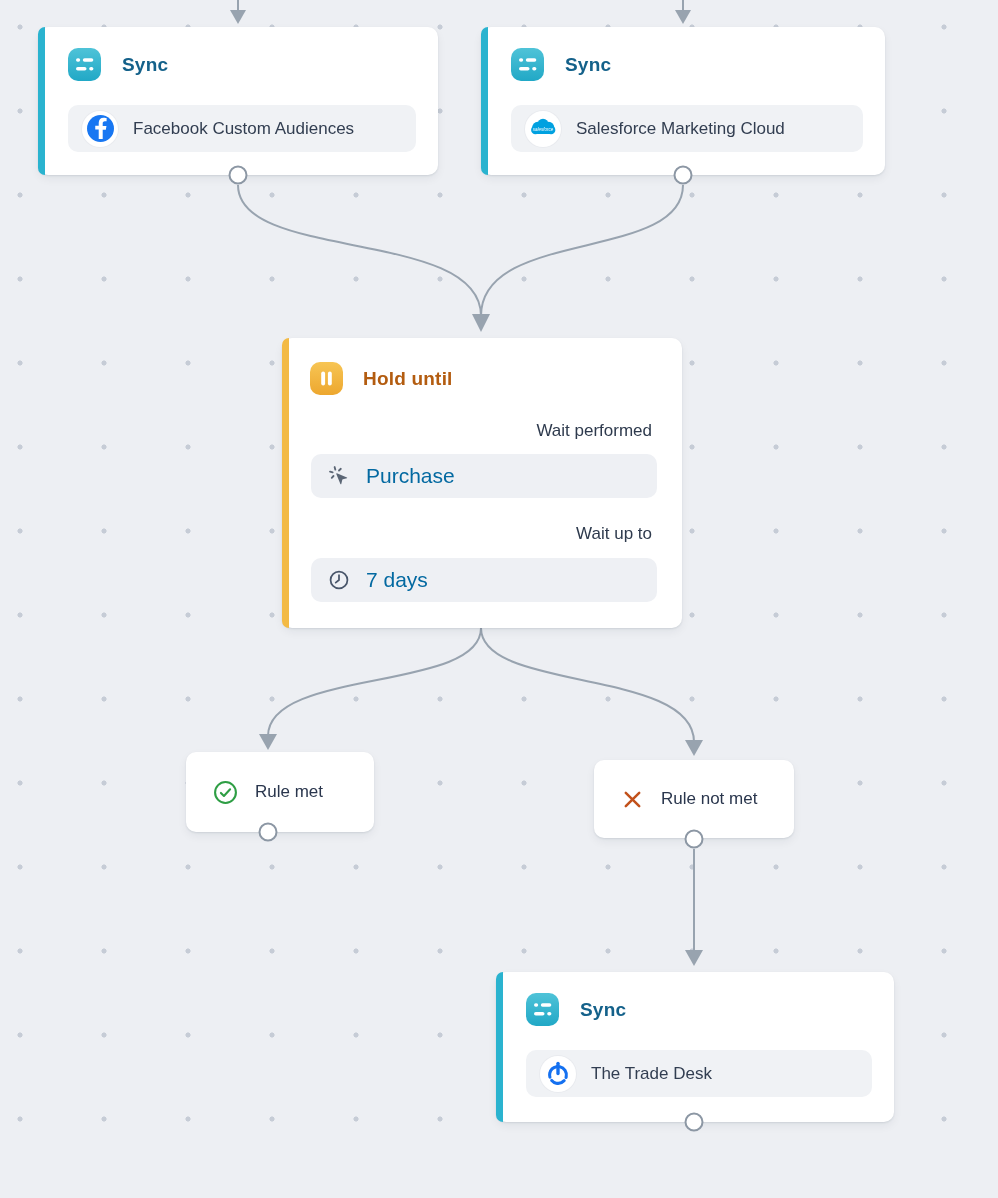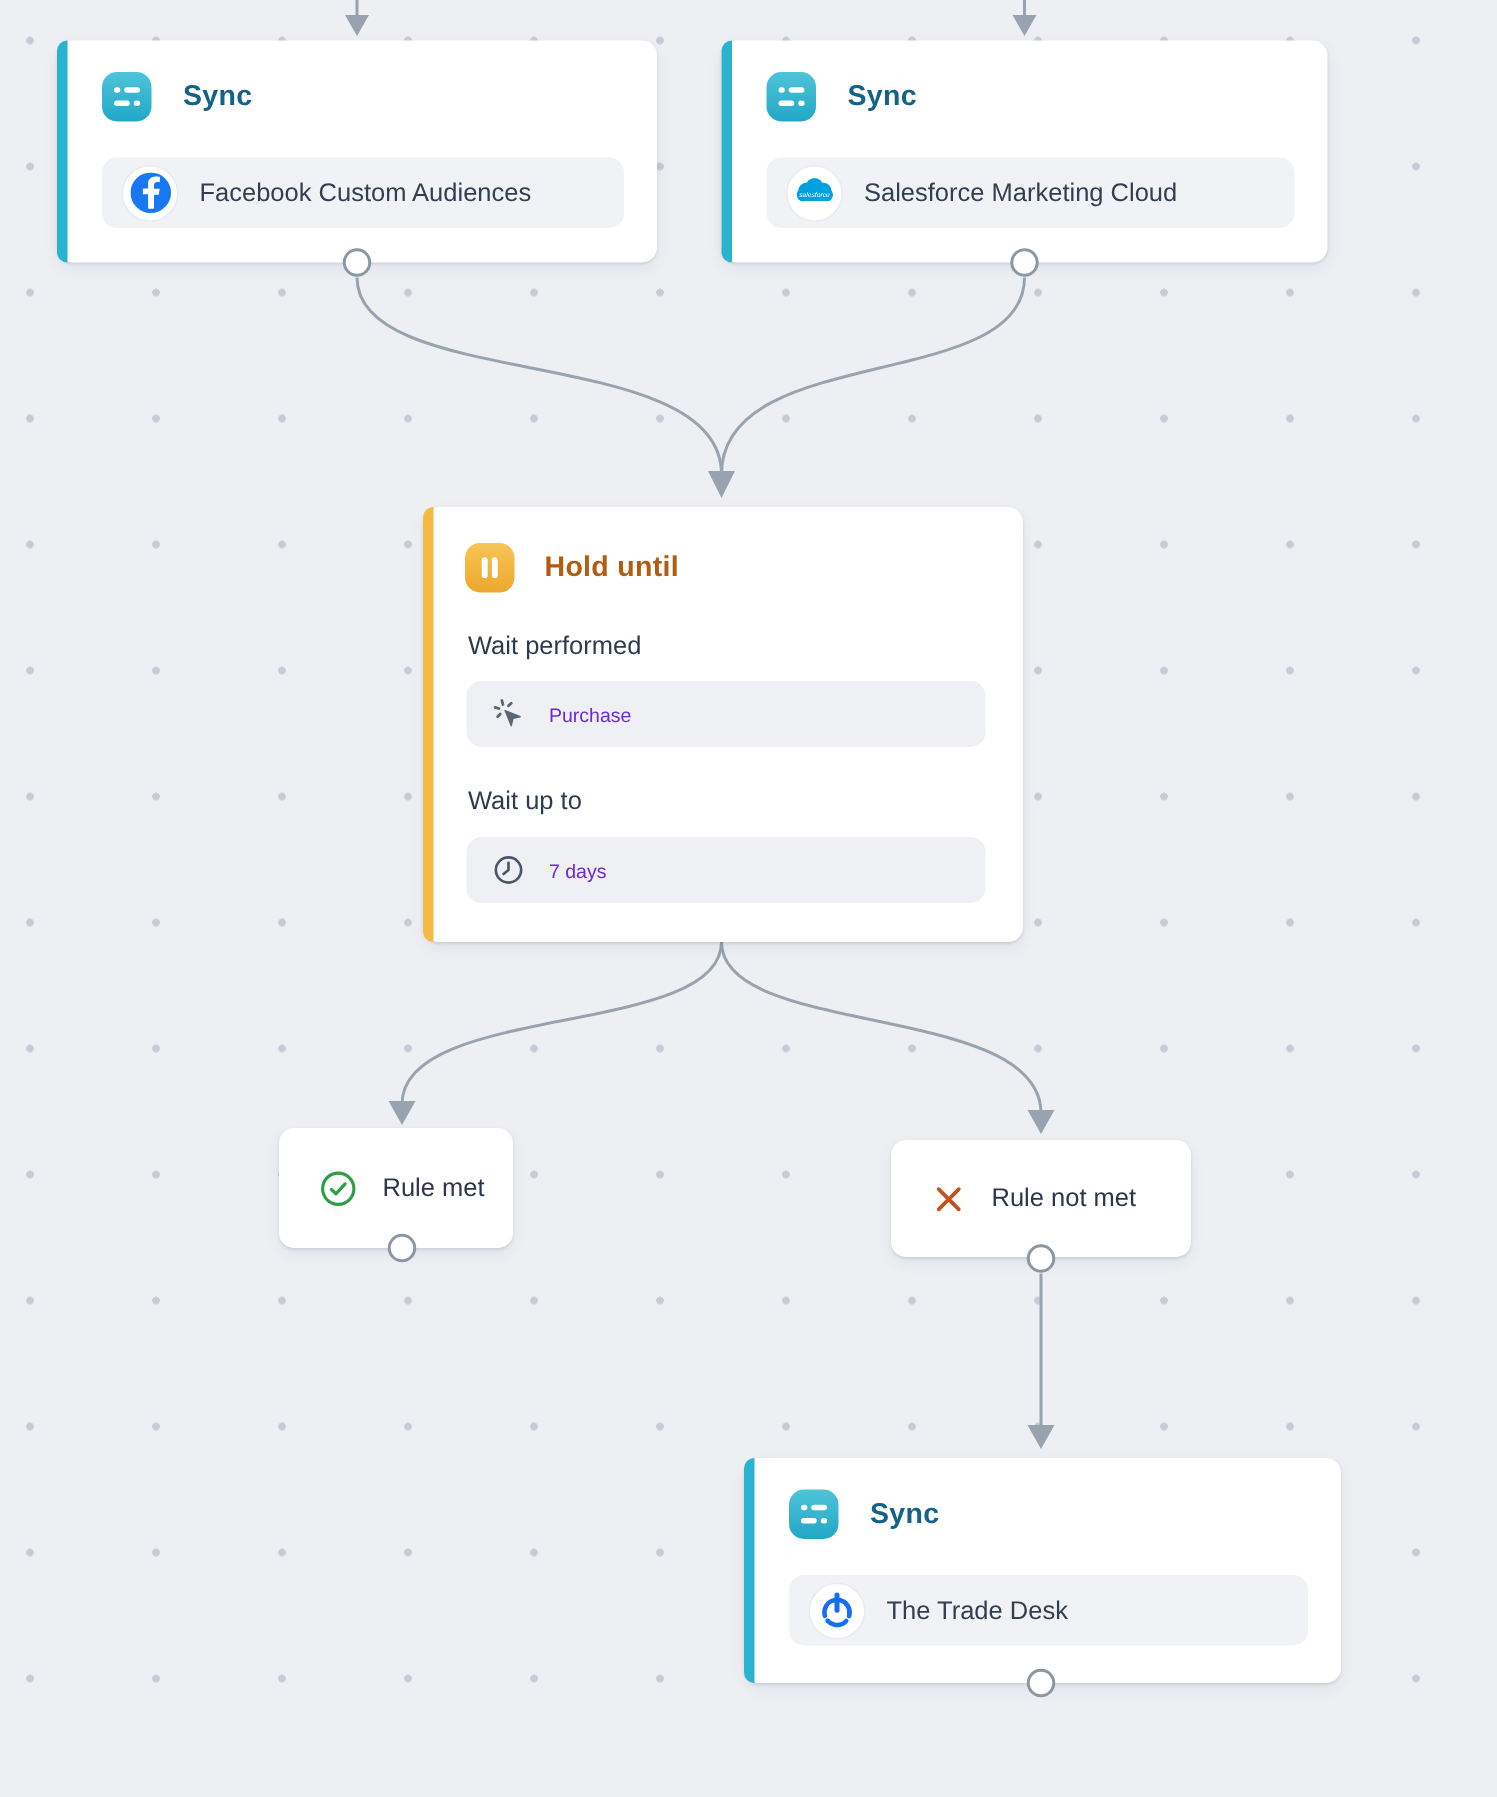--- a/index.html
+++ b/index.html
@@ -8,20 +8,21 @@
     position:relative;width:998px;height:1198px;overflow:hidden;
     background-color:#edeff3;
     background-image:radial-gradient(circle,#c6ccd6 2.4px,transparent 2.7px);
     background-size:84px 84px;
     background-position:-22px -15px;
   }
   .edges{position:absolute;left:0;top:0;pointer-events:none;}
   .card{
     position:absolute;background:#ffffff;border-radius:10px;box-sizing:border-box;
     box-shadow:0 1px 2px rgba(23,37,56,.10),0 4px 10px rgba(23,37,56,.06);
+    text-align:right;
   }
   .accent::before{
     content:"";position:absolute;left:0;top:0;bottom:0;width:7px;
     border-radius:10px 0 0 10px;background:var(--accent);
   }
   .node-header{display:flex;align-items:center;gap:21px;padding:21px 24px 0 30px;}
   .hold .node-header{padding:24px 20px 0 28px;gap:20px;}
   .type-icon{width:33px;height:33px;border-radius:10px;flex:0 0 33px;
     display:flex;align-items:center;justify-content:center;}
   .type-icon.teal{background:linear-gradient(180deg,#4fc3d8,#21a8c6);}
@@ -32,21 +33,21 @@
   .dest-row{margin:24px 22px 0 30px;height:47px;background:#f0f2f5;border-radius:10px;
     display:flex;align-items:center;gap:15px;padding:0 14px;box-sizing:border-box;}
   .brand-circle{width:36px;height:36px;border-radius:50%;background:#fff;flex:0 0 36px;
     display:flex;align-items:center;justify-content:center;box-shadow:0 0 0 1px rgba(20,30,50,.03);}
   .dest-text{font-size:17px;color:#323e51;}
   .field-label{margin:26px 30px 0;font-size:17px;line-height:20px;color:#2e3a4d;}
   .field-label.second{}
   .hold-field{margin:13px 25px 0 29px;height:44px;background:#eef0f4;border-radius:10px;
     display:flex;align-items:center;gap:16px;padding:0 17px;}
   .hold-field.second{margin-top:14px;}
-  .field-text{font-size:13px;color:#6d28d9;}
+  .field-text{font-size:21px;color:#0369a1;}
   .rule{display:flex;align-items:center;gap:17px;padding-left:27px;}
   .rule-label{font-size:17px;color:#2a364d;}
   .port{position:absolute;width:15px;height:15px;border:2.5px solid #8c97a4;background:#fff;
     border-radius:50%;transform:translate(-50%,-50%);}
 </style>
 </head>
 <body>
 
 <div class="canvas">
 
@@ -153,21 +154,21 @@
       <span style="display:flex;">
         <svg width="22" height="22" viewBox="0 0 24 24" fill="none" stroke="#49566a" stroke-width="1.9" stroke-linecap="round" stroke-linejoin="round">
           <circle cx="12" cy="12" r="9.2"></circle>
           <path d="M12 6.8 V12 L8.4 14.9"></path>
         </svg>
       </span>
       <span class="field-text">7 days</span>
     </div>
   </div>
 
-  <div class="card rule" style="left:186px;top:752px;width:156px;height:80px;">
+  <div class="card rule" style="left:186px;top:752px;width:188px;height:80px;">
     <span style="display:flex;">
       <svg width="25" height="25" viewBox="0 0 24 24" fill="none" stroke="#2e9e44" stroke-width="2" stroke-linecap="round" stroke-linejoin="round">
         <circle cx="12" cy="12" r="10"></circle>
         <path d="M7.6 12.4 l2.9 2.9 L16.4 8.9"></path>
       </svg>
     </span>
     <span class="rule-label">Rule met</span>
   </div>
 
   <div class="card rule" style="left:594px;top:760px;width:200px;height:78px;">

